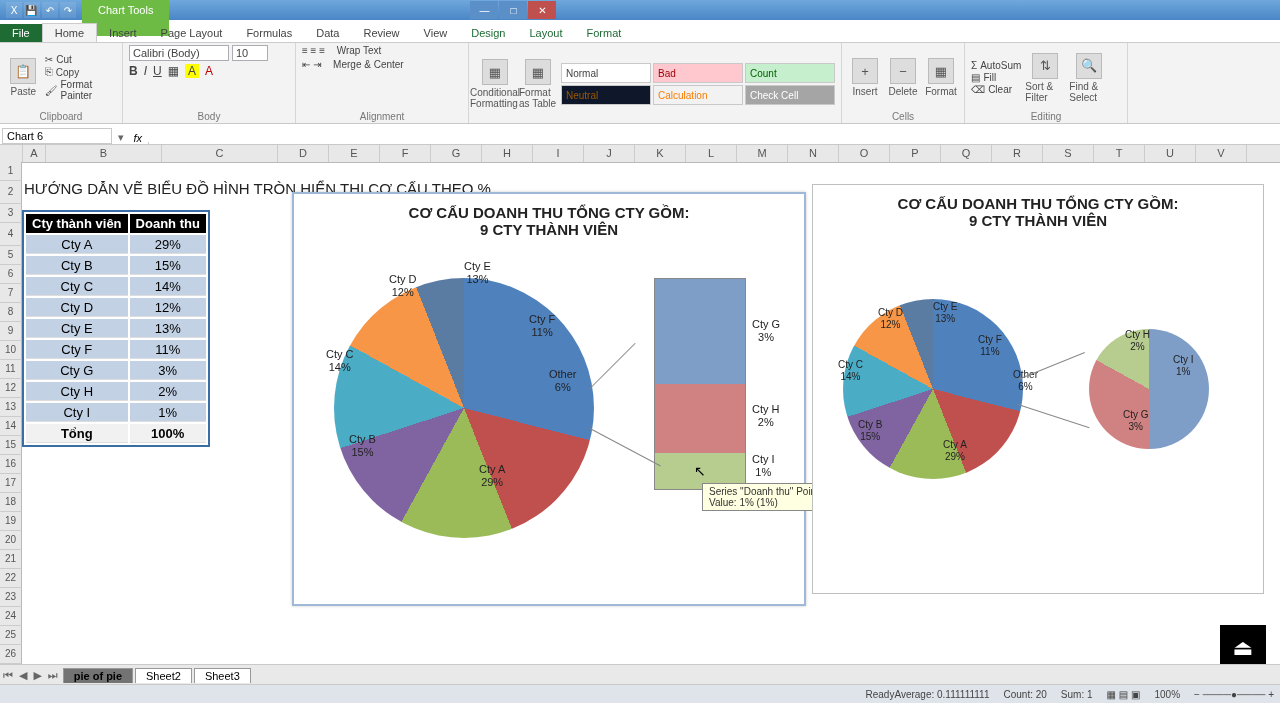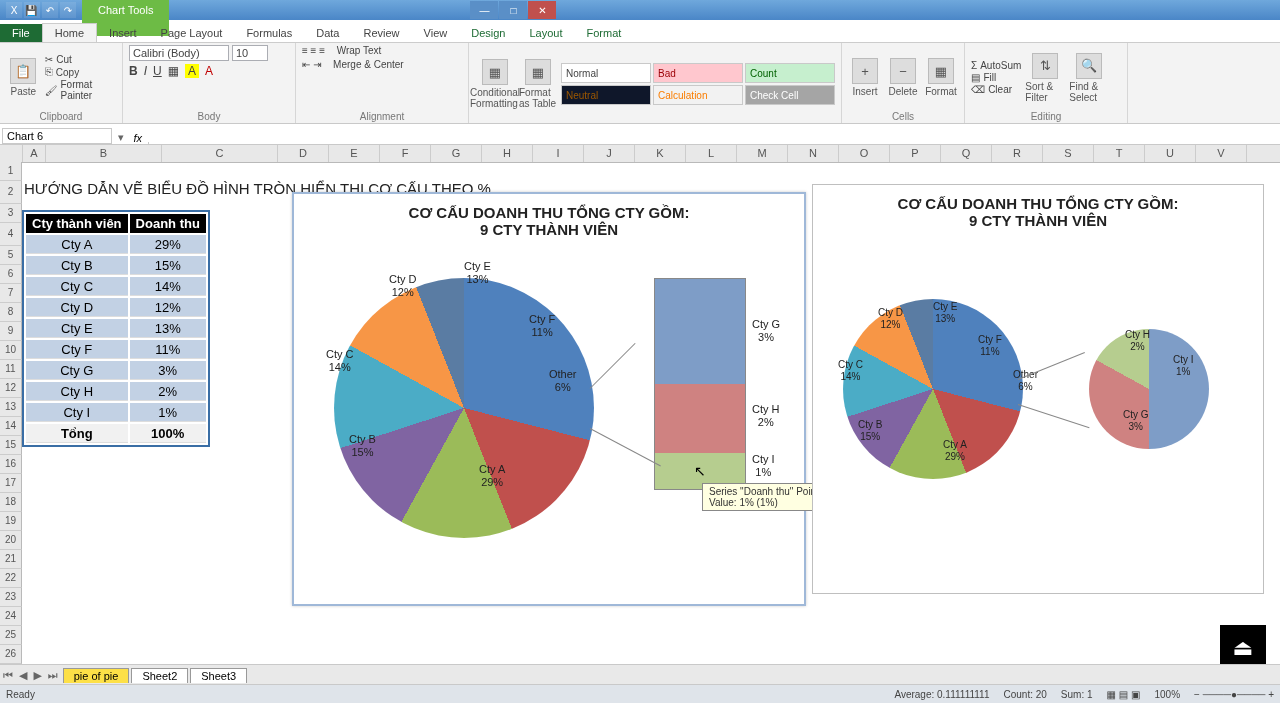--- a/index.html
+++ b/index.html
@@ -65,22 +65,22 @@
 .pie{border-radius:50%;position:absolute}
 .datalabel{position:absolute;font-size:11px;text-align:center;line-height:1.15;color:#222}
 .bar{position:absolute}
 .barseg{position:absolute;left:0;right:0}
 .leader{position:absolute;border-top:1px solid #888}
 .tooltip{position:absolute;background:#ffffe1;border:1px solid #888;padding:2px 6px;font-size:10px;color:#333;white-space:nowrap}
 
 .sheettabs{position:absolute;bottom:18px;left:0;right:0;height:20px;background:#e9e9e9;border-top:1px solid #c9c9c9;display:flex;align-items:center;font-size:11px}
 .sheettabs .nav{padding:0 3px;color:#666}
 .sheettabs .stab{padding:1px 10px;background:#fff;border:1px solid #999;border-bottom:none;margin-left:2px}
-.sheettabs .stab.active{background:#fde047;font-weight:normal}
-.statusbar{position:absolute;bottom:0;left:0;right:0;height:18px;background:#dfe4ea;border-top:1px solid #c9c9c9;display:flex;align-items:center;font-size:10px;color:#444;padding:0 6px;justify-content:space-between}
+.sheettabs .stab.active{background:#737373;font-weight:bold}
+.statusbar{position:absolute;bottom:0;left:0;right:0;height:18px;background:#dfe4ea;border-top:1px solid #c9c9c9;display:flex;align-items:center;font-size:10px;color:#444;padding:0 6px;justify-content:flex-end}
 .badge{position:absolute;bottom:32px;right:14px;width:46px;height:46px;background:#000;display:flex;align-items:center;justify-content:center;color:#fff;font-size:22px}
 </style>
 </head>
 <body>
 
 <div class="titlebar">
   <div class="qat">
     <span>X</span>
     <span>💾</span>
     <span>↶</span>

